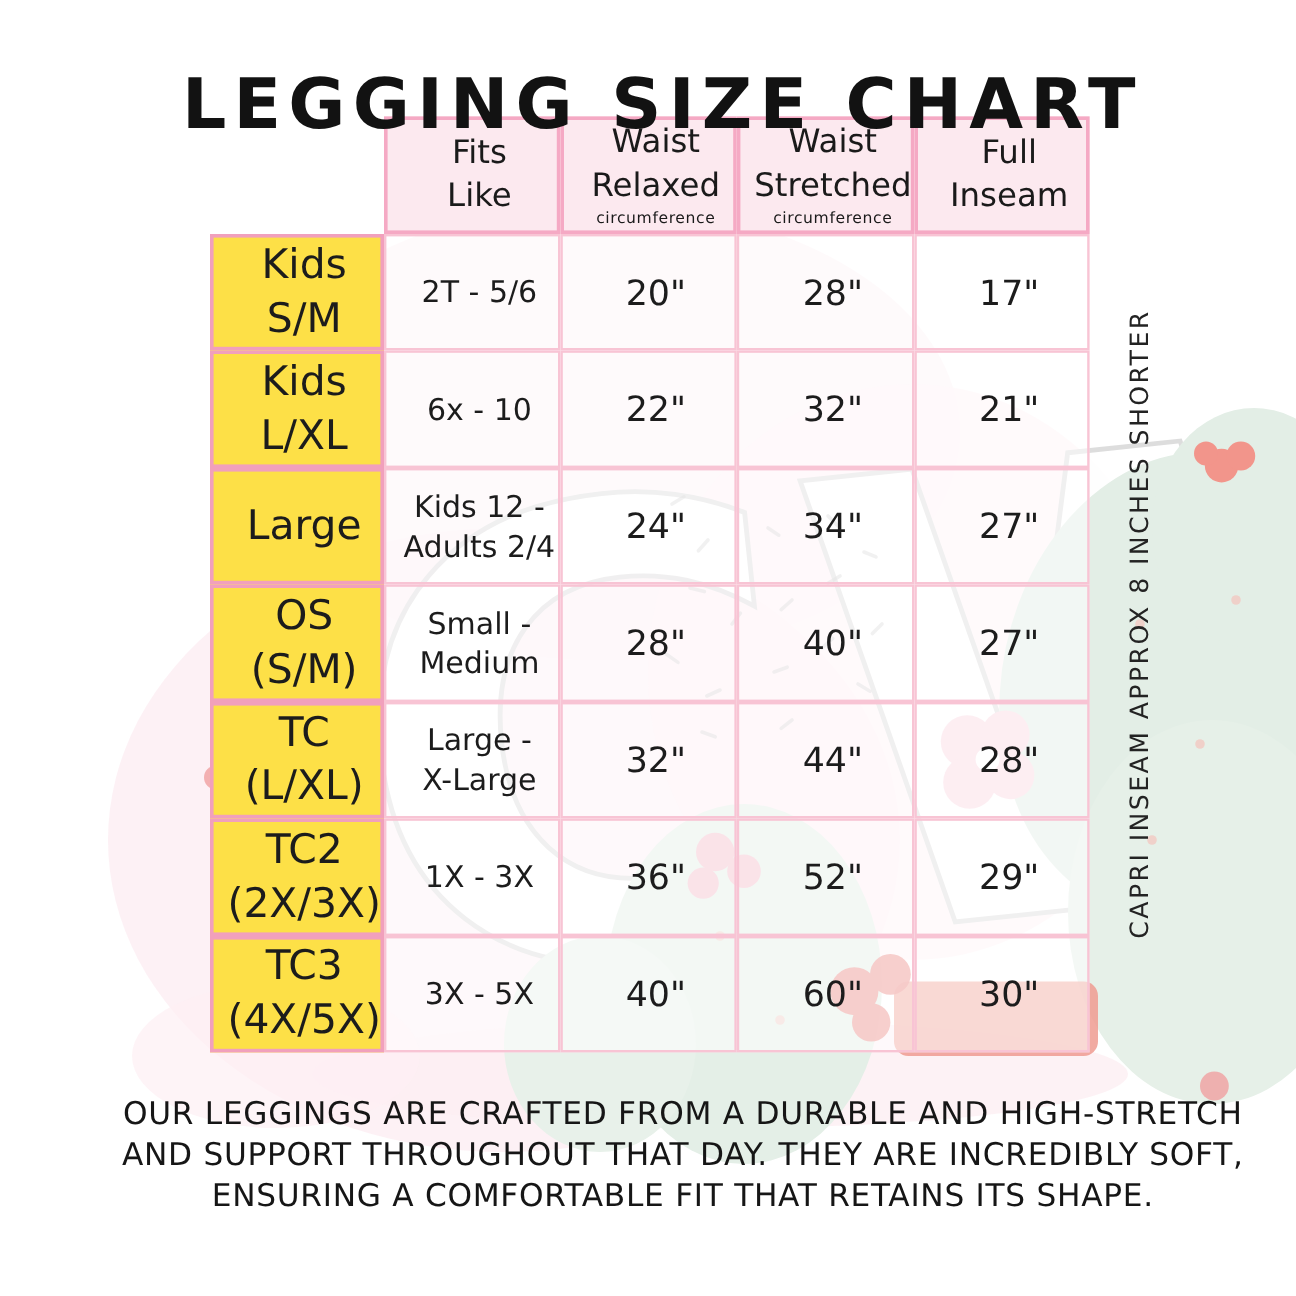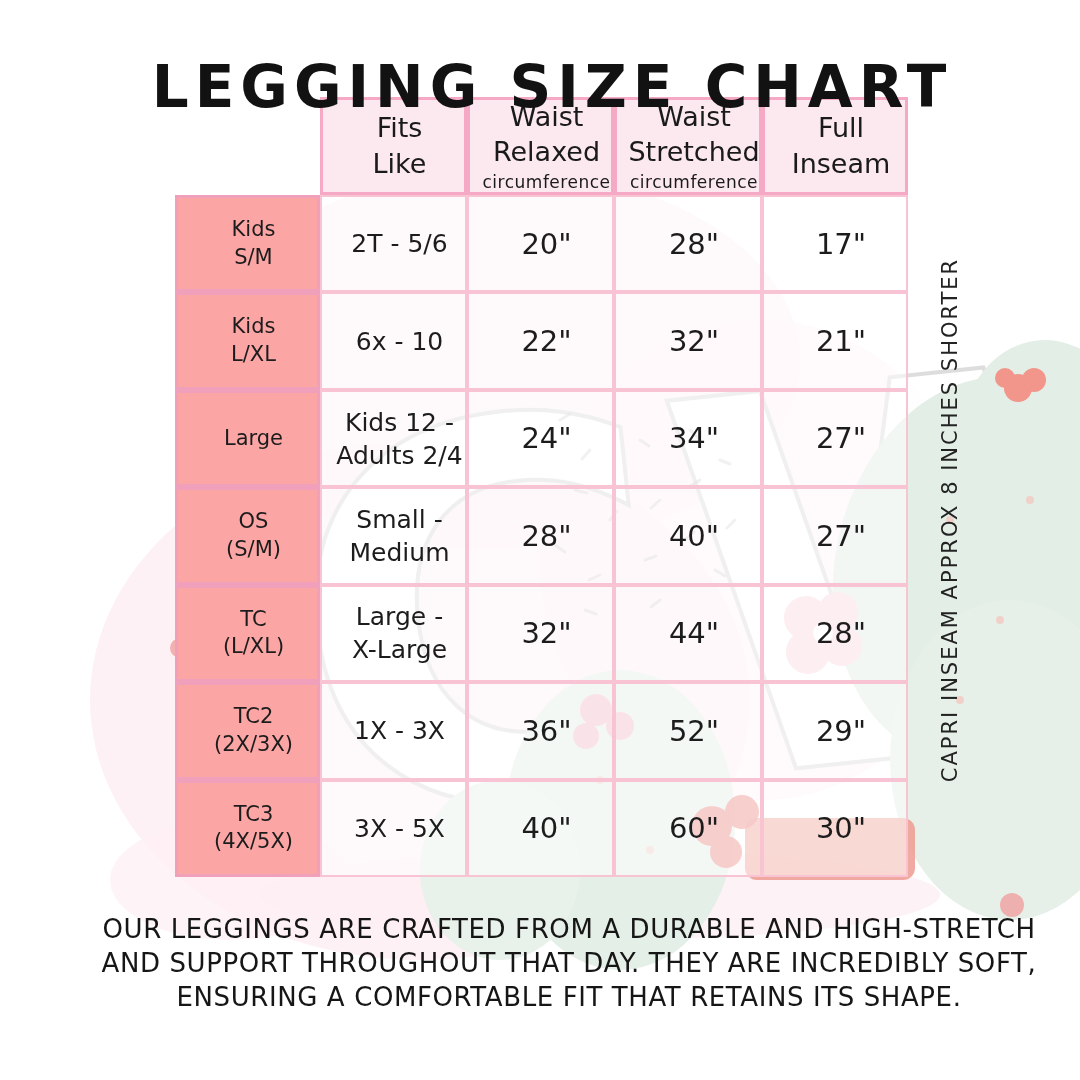--- a/index.html
+++ b/index.html
@@ -41,27 +41,27 @@
     padding-left:12px;
   }
   .corner{background:transparent;border:none;}
   .head{
     background:#fce9ef;
     border:3px solid #f5a9c4;
     font-size:27px;font-weight:500;
     color:#1a1a1a;
   }
   .head .sub{
-    font-size:17px;letter-spacing:0.5px;margin-top:1px;
+    font-size:13px;letter-spacing:0.5px;margin-top:1px;
   }
   .head .sub:empty{display:none;}
   .rowlabel{
-    background:#fca5a5;
+    background:#fde047;
     border:3px solid #f1a0bc;
-    font-size:21px;font-weight:500;
+    font-size:34px;font-weight:500;
   }
   .fits{
     border:2px solid #f8c4d4;
     background:rgba(255,255,255,0.55);
     font-size:25px;font-weight:500;
   }
   .val{
     border:2px solid #f8c4d4;
     background:rgba(255,255,255,0.55);
     font-size:29px;font-weight:500;

